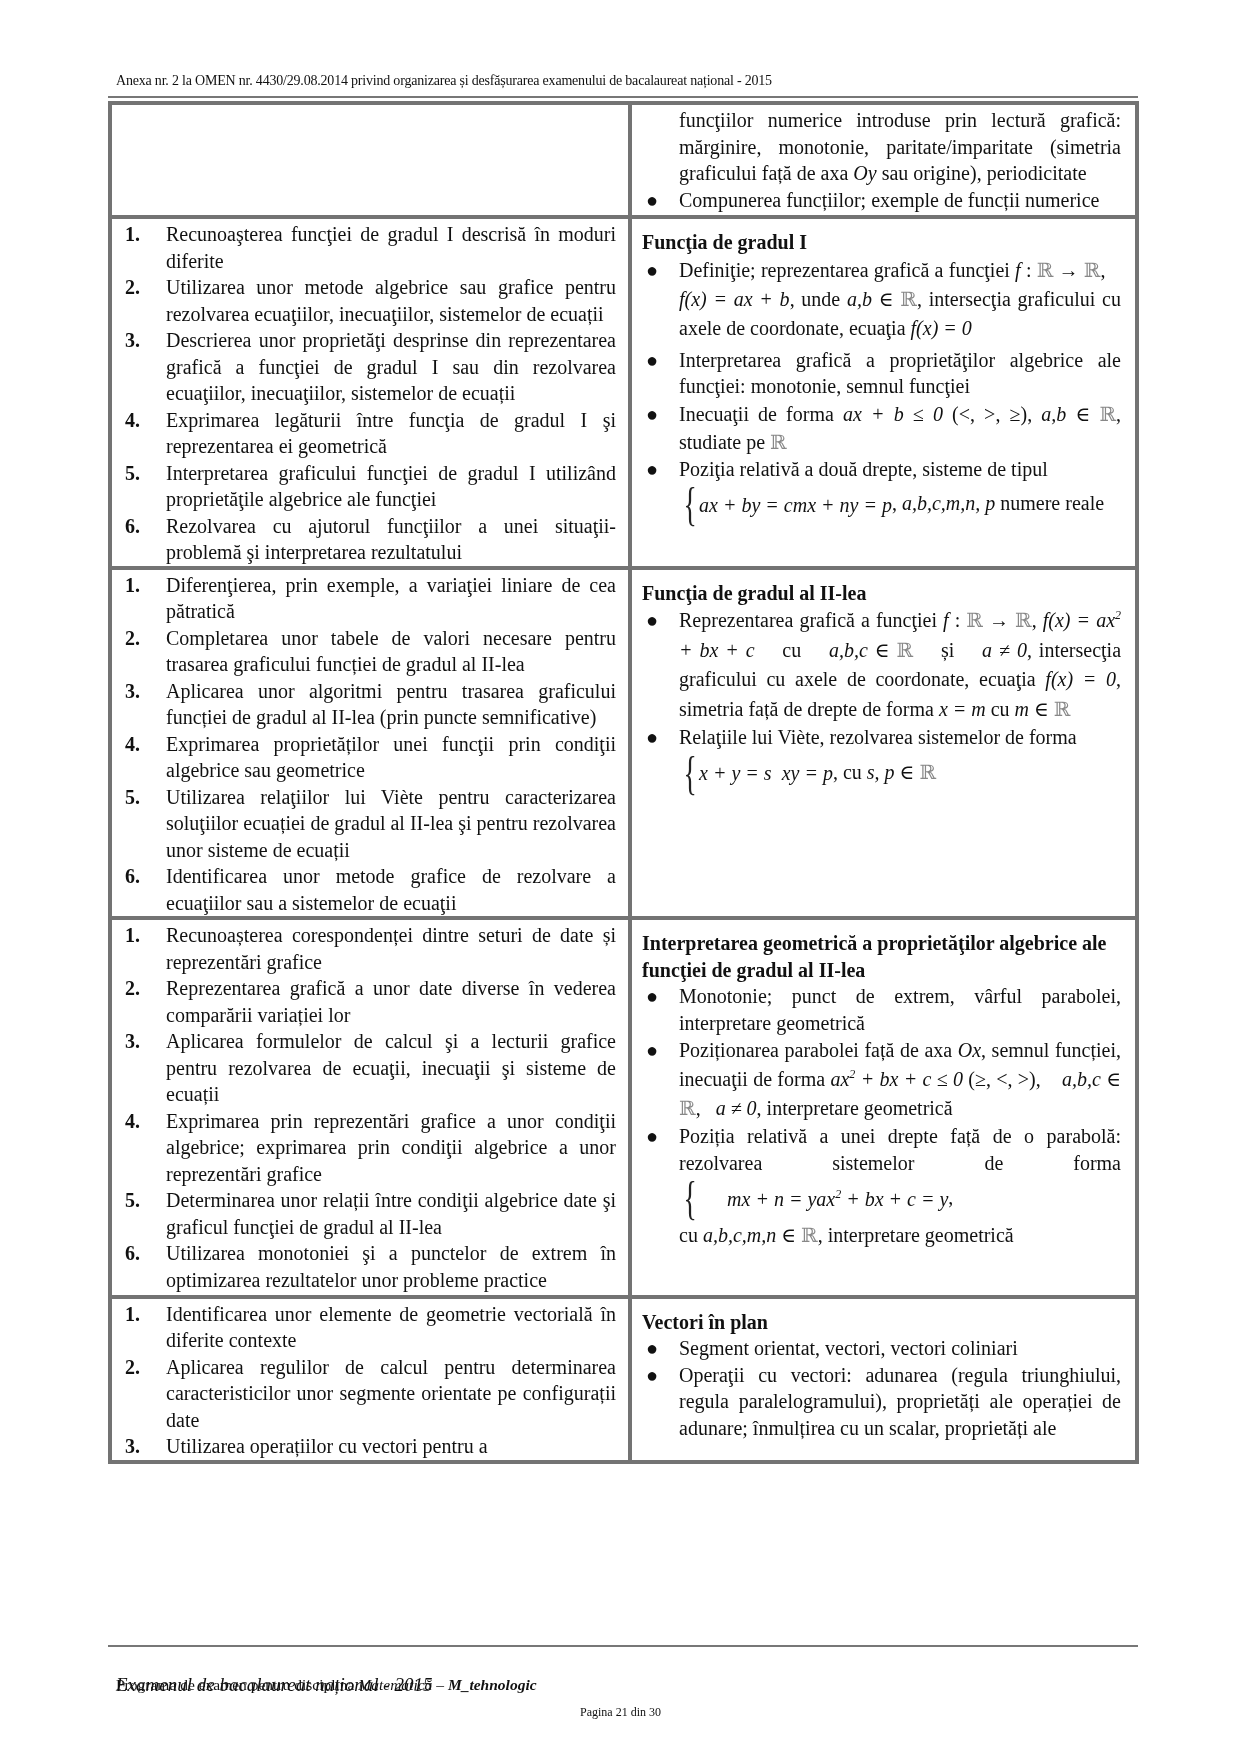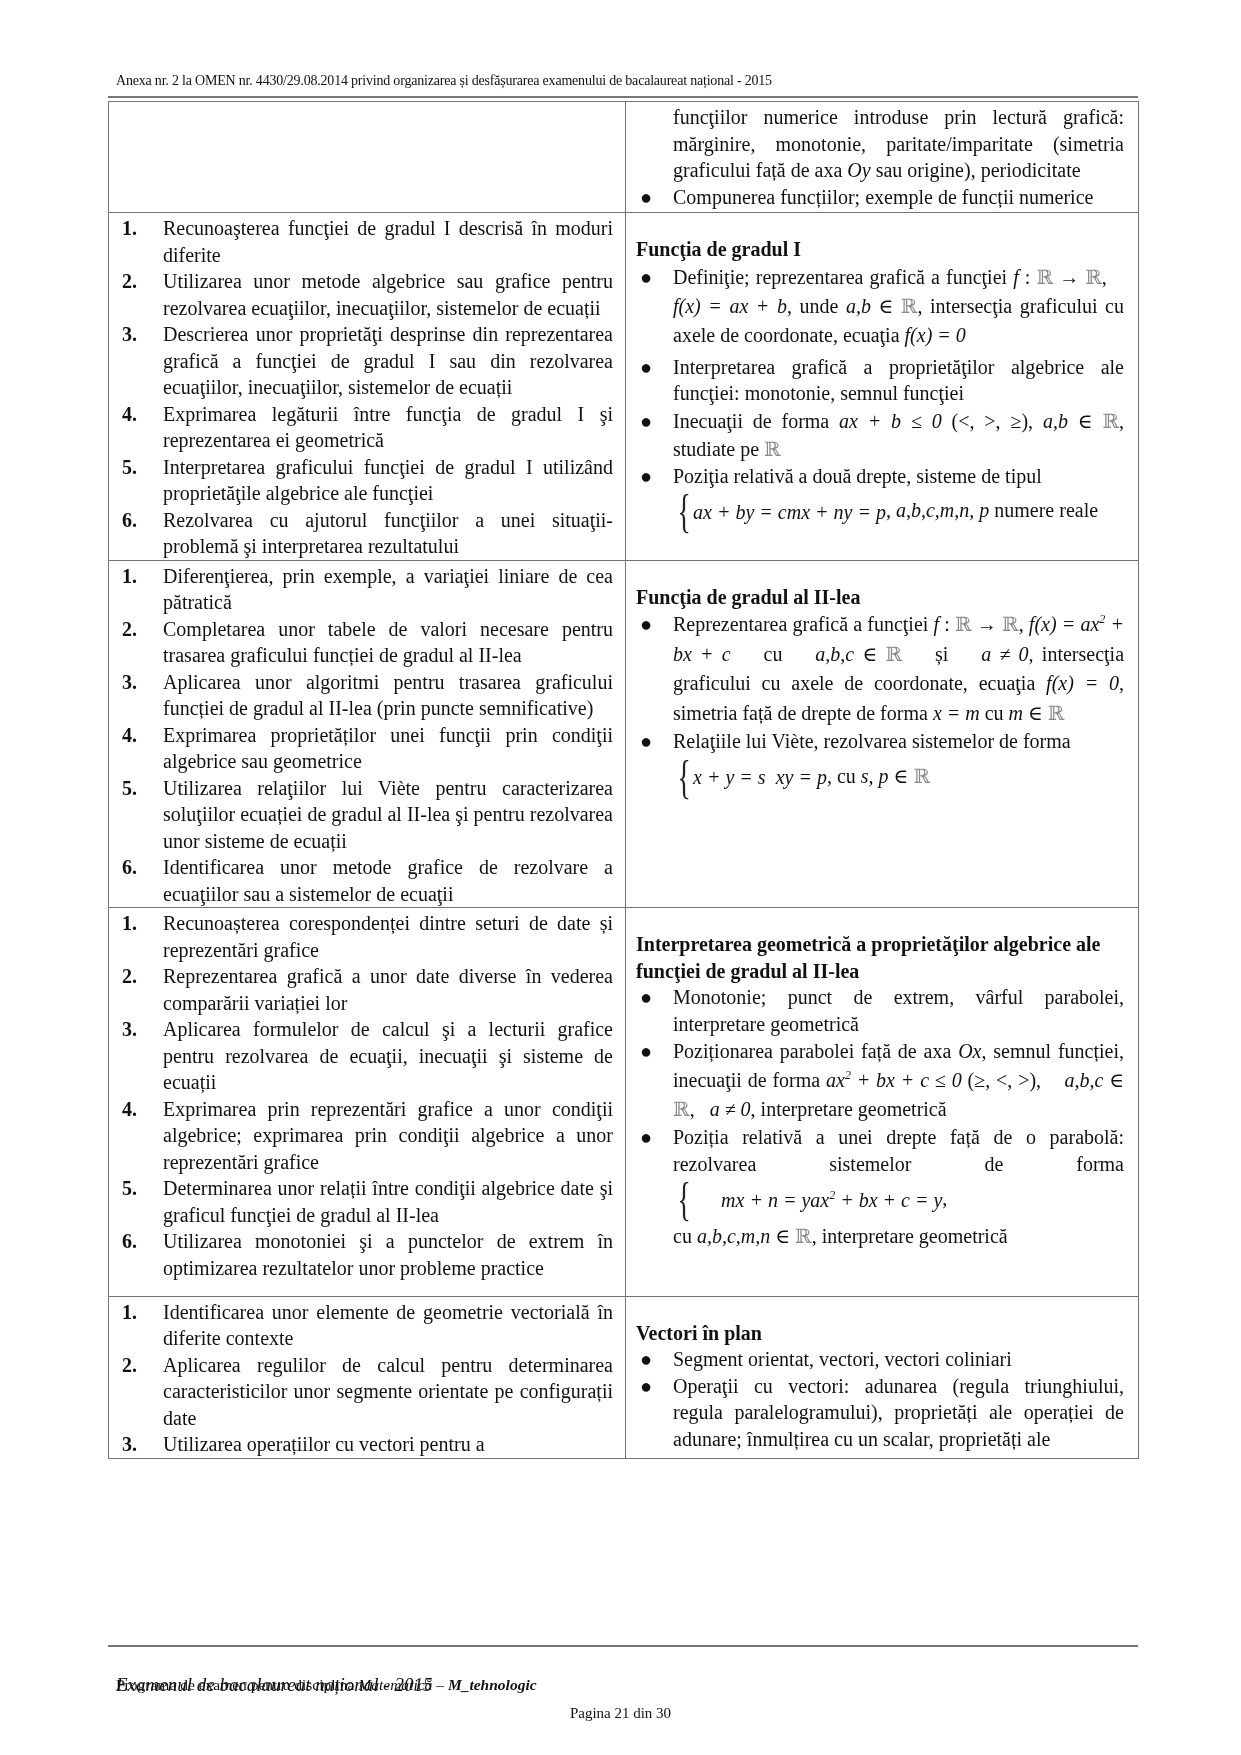--- a/index.html
+++ b/index.html
@@ -4,43 +4,43 @@
 <style>
   html, body { margin: 0; padding: 0; background: #ffffff; }
   body { width: 1241px; height: 1755px; position: relative; overflow: hidden;
          font-family: "Liberation Serif", "DejaVu Serif", serif; color: #111; }
   .header { position: absolute; left: 116px; top: 73px; width: 1014px;
             font-size: 14px; letter-spacing: -0.2px; }
   .header-rule { position: absolute; left: 108px; top: 96px; width: 1030px; height: 0;
                  border-top: 2px solid #777; }
   table.syllabus { position: absolute; left: 108px; top: 101px; width: 1031px;
                    border-collapse: collapse; table-layout: fixed; }
-  table.syllabus td { border: 1px solid #737373; vertical-align: top; padding: 0;
+  table.syllabus td { border: 4px solid #737373; vertical-align: top; padding: 0;
                       font-size: 20px; line-height: 26.5px; }
   td.left { width: 496px; padding: 2px 12px 0 8px !important; }
   td.right { padding: 2px 14px 0 10px !important; }
   ol.comp { list-style: none; margin: 0; padding: 0; }
   ol.comp li { position: relative; padding-left: 46px; text-align: justify; }
   ol.comp li .num { position: absolute; left: 5px; top: 0; font-weight: bold; }
   ol.comp li b { font-weight: normal; }
-  .sec-title { font-weight: bold; margin-top: 21px; }
+  .sec-title { font-weight: bold; margin-top: 8px; }
   ul.content { list-style: none; margin: 0; padding: 0; }
   ul.content li { position: relative; padding-left: 37px; text-align: justify; }
   ul.content li .bullet { position: absolute; left: 4px; top: 0; }
   .math { font-style: italic; }
   .dbl { font-style: normal; color: #888; }
   .sys { display: inline-flex; align-items: center; vertical-align: middle; }
   .sys .brace { font-size: 46px; line-height: 46px; font-style: normal; font-weight: 100;
                 transform: scaleX(0.6); margin-right: -2px; color: #222; }
   .sys .rows { display: inline-flex; flex-direction: row; line-height: 25px; font-style: italic; }
   .spacer-row { height: 8px; }
   .footer-rule { position: absolute; left: 108px; top: 1645px; width: 1030px; border-top: 2px solid #777; }
   .footer1 { position: absolute; left: 116px; top: 1652px; font-size: 15.5px; margin-top: 24px; }
   .footer2 { position: absolute; left: 116px; top: 1674px; font-size: 19px; font-style: italic; }
-  .page-num { position: absolute; left: 0; width: 1241px; top: 1705px; text-align: center; font-size: 15px; }
+  .page-num { position: absolute; left: 0; width: 1241px; top: 1705px; text-align: center; font-size: 12px; }
   sup { font-size: 12px; line-height: 0; }
 </style>
 </head>
 <body>
 
 <div class="header">Anexa nr. 2 la OMEN nr. 4430/29.08.2014 privind organizarea și desfășurarea examenului de bacalaureat național - 2015</div>
 <div class="header-rule"></div>
 
 <table class="syllabus">
 

